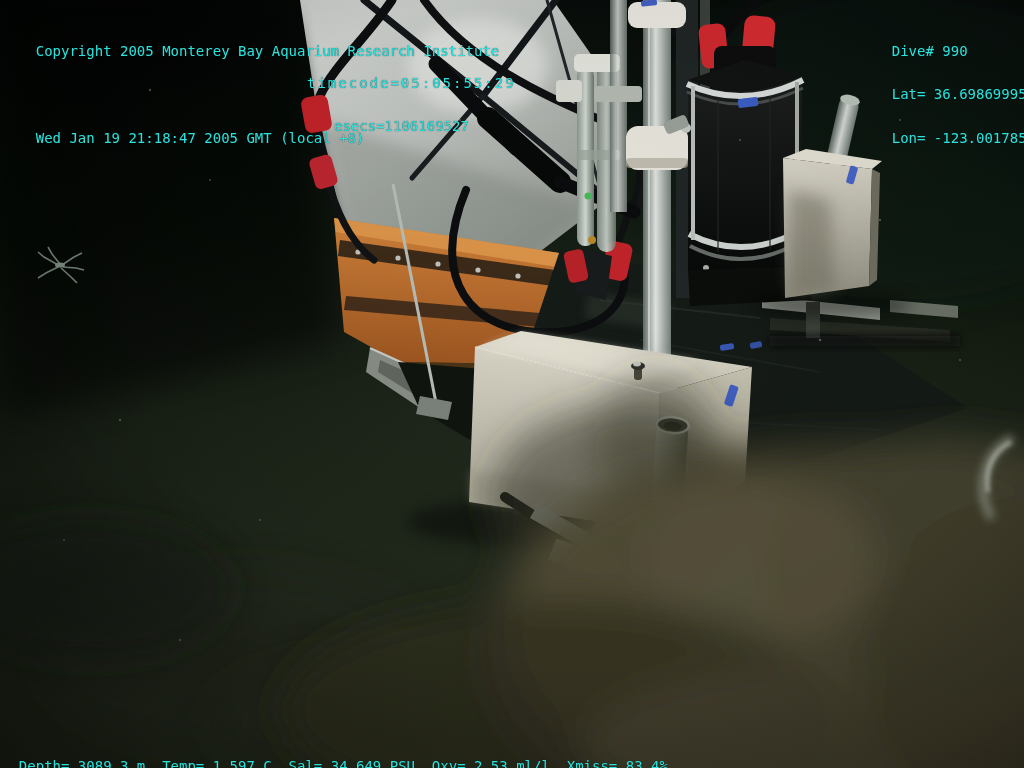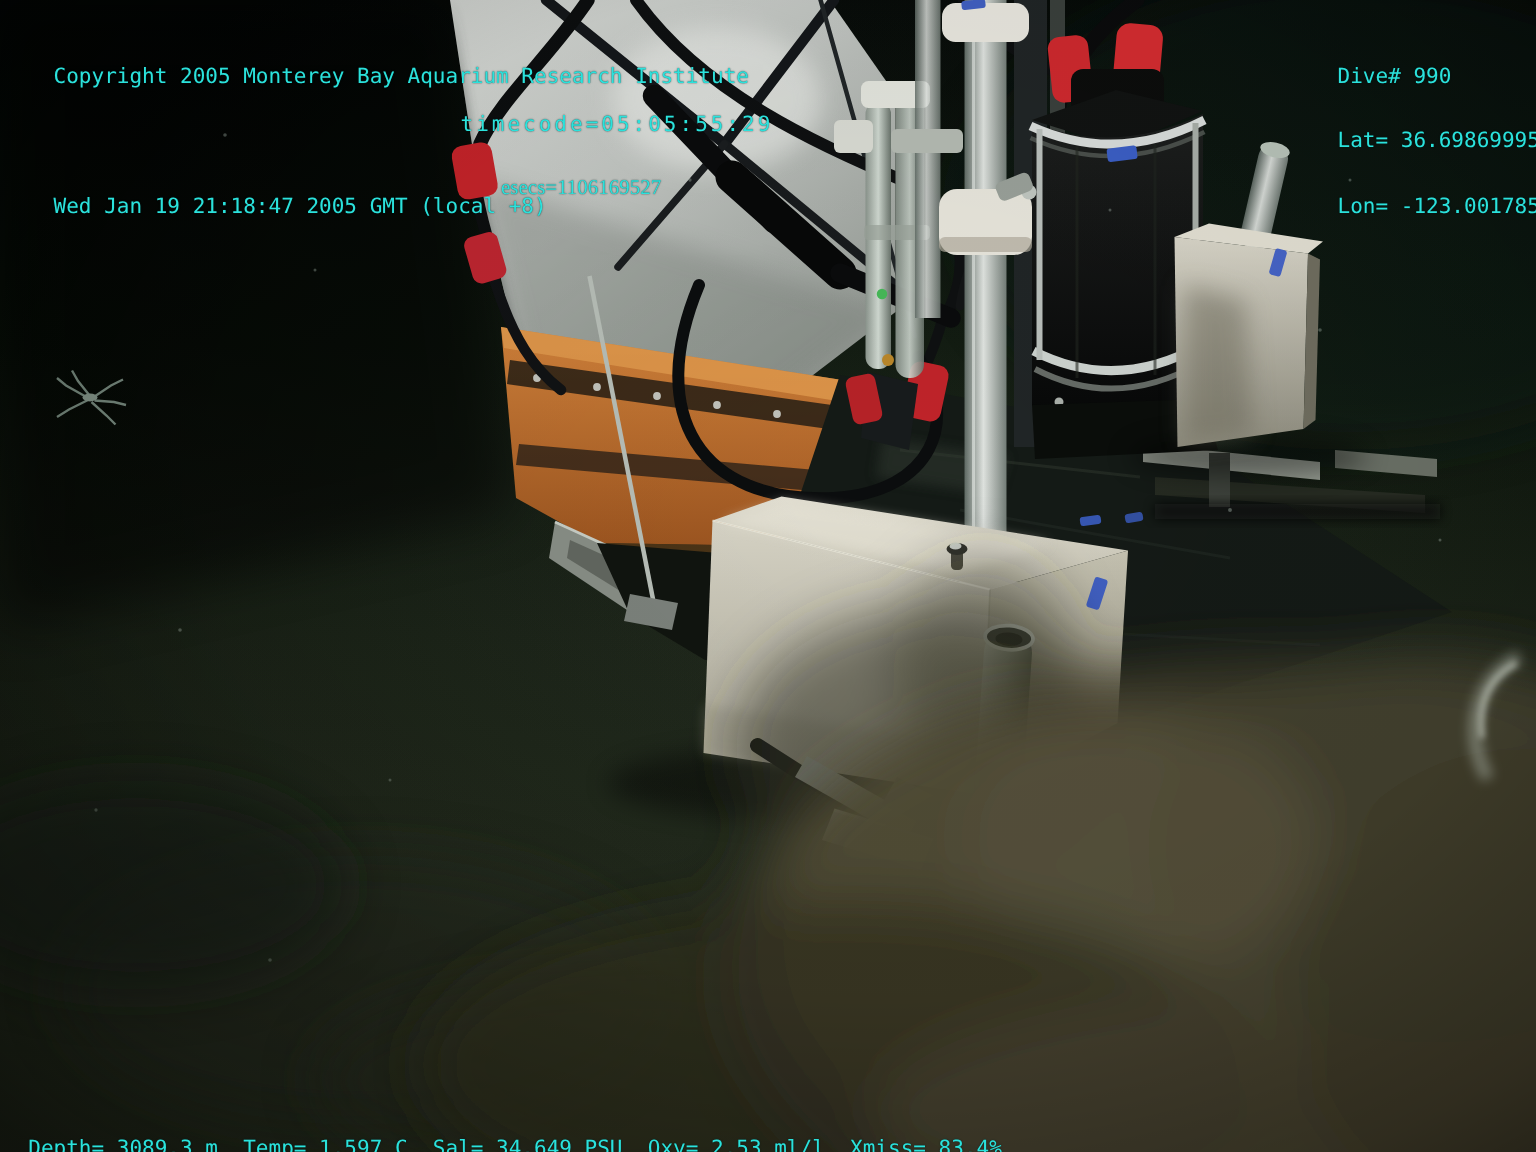--- a/index.html
+++ b/index.html
@@ -5,21 +5,21 @@
   html,body{margin:0;padding:0;background:#000;}
   #stage{position:relative;width:1024px;height:768px;overflow:hidden;background:#1d4ed8;
          font-family:"DejaVu Sans Mono","Liberation Mono",monospace;}
   #scene{position:absolute;left:0;top:0;}
   .hud{position:absolute;font-size:14px;line-height:14.4px;color:#2be2dc;white-space:pre;
        text-shadow:0 0 1px rgba(0,30,30,.9);}
   .hud-row{position:relative;height:14.4px;}
   .seg2{position:absolute;top:3px;}
   #hud-top-left{left:2px;top:1px;}
   #seg-timecode{left:305px;letter-spacing:2px;}
-  #seg-esecs{left:332px;font-family:Liberation Serif, serif;}
+  #seg-esecs{left:332px;}
   #hud-top-right{left:858px;top:1px;}
   #hud-bottom{left:2px;top:745px;}
 </style>
 </head>
 <body>
 
 <div id="stage">
 
 <svg id="scene" width="1024" height="768" viewBox="0 0 1024 768">
   <defs>

